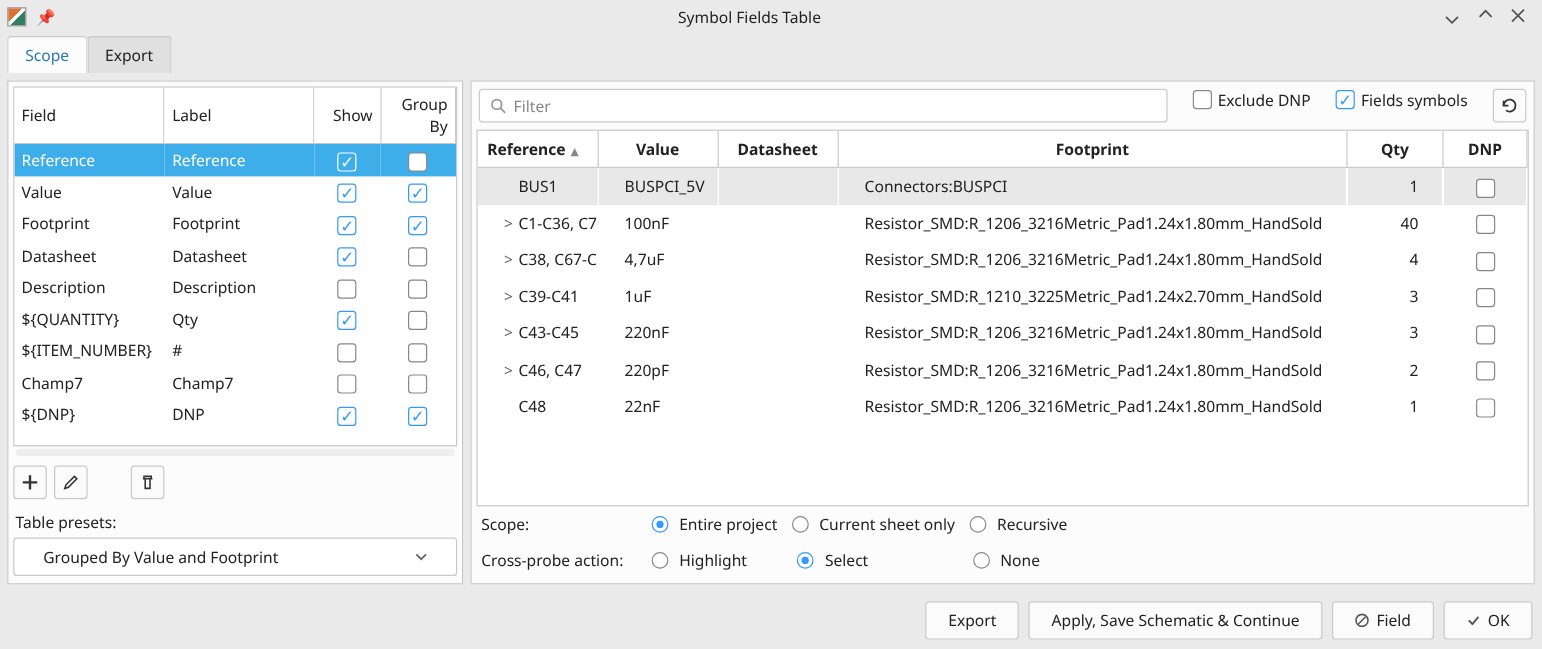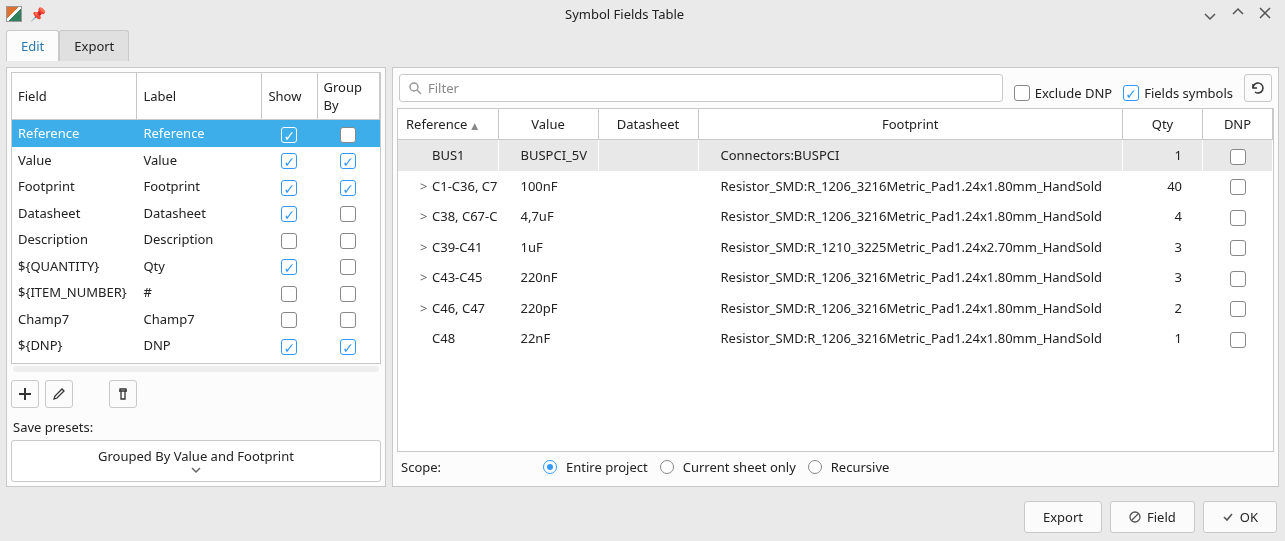--- a/index.html
+++ b/index.html
@@ -103,21 +103,21 @@
   .ftable table{width:100%;border-collapse:collapse;}
   .ftable th{
     background:#fff;
     text-align:left;
     font-weight:normal;
     padding:5px 6px;
     border-bottom:1px solid var(--border);
     border-right:1px solid var(--border);
     position:sticky;top:0;
   }
-  .ftable th.center{text-align:left;}
+  .ftable th.center{text-align:right;}
   .ftable td{
     padding:4px 6px;
     border-right:1px solid transparent;
   }
   .ftable tr.sel td{
     background:var(--accent-row);
     color:#fff;
   }
   .chk{
     display:inline-block;width:16px;height:16px;
@@ -139,46 +139,46 @@
   .icon-btn{
     width:28px;height:28px;border:1px solid var(--border);background:var(--btn);
     border-radius:3px;display:flex;align-items:center;justify-content:center;cursor:pointer;
   }
   .icon-btn.spaced{margin-left:30px;}
 
   .presets-label{padding:4px 2px;}
   .combo{
     display:flex;align-items:center;justify-content:space-between;
     border:1px solid var(--border);border-radius:3px;background:#fff;
-    padding:6px 8px;cursor:pointer;flex-direction:column;
+    padding:6px 24px;cursor:pointer;
   }
   .combo .chev{color:#666;}
 
   
-  .rhead{display:flex;align-items:flex-end;gap:11px;padding:2px;}
+  .rhead{display:flex;align-items:flex-start;gap:21px;padding:2px;}
   .filterbox{
     flex:1;display:flex;align-items:center;gap:6px;
     border:1px solid var(--border);border-radius:3px;background:#fff;
     padding:4px 8px;color:#888;
   }
   .opt{display:flex;align-items:center;gap:5px;white-space:nowrap;}
   .refresh{
     width:28px;height:28px;border:1px solid var(--border);background:var(--btn);
     border-radius:3px;display:flex;align-items:center;justify-content:center;cursor:pointer;
   }
 
   
   .dtable{
     margin-top:4px;border:1px solid var(--border);background:#fff;
     flex:1;overflow:hidden;position:relative;min-height:0;
   }
   .dtable table{width:100%;border-collapse:collapse;table-layout:fixed;}
   .dtable th{
     background:#fff;border-bottom:1px solid var(--border);border-right:1px solid var(--border);
-    padding:6px 8px;font-weight:normal;text-align:center;
+    padding:6px 8px;font-weight:bold;text-align:center;
     white-space:nowrap;overflow:hidden;
   }
   .dtable th.ref{text-align:left;}
   .dtable td{
     padding:6px 22px;border-right:1px solid transparent;
     white-space:nowrap;overflow:hidden;text-overflow:clip;
   }
   .dtable tr.hl td{background:#e8e8e8;}
   .dtable td.qty{text-align:right;padding-right:20px;}
   .dtable td.dnp{text-align:center;}
@@ -227,21 +227,21 @@
     </div>
     <div class="winbtn">
       <svg width="12" height="12" viewBox="0 0 12 12">
           <path d="M1 1 L11 11 M11 1 L1 11" stroke="#555" stroke-width="1.5"></path>
         </svg>
     </div>
   </div>
 </div>
 
 <div class="tabs">
-  <div class="tab active">Edit</div>
+  <div class="tab active">Scope</div>
   <div class="tab">Export</div>
 </div>
 
 <div class="content">
 
   <div class="left">
     <div class="ftable">
       <table>
         <colgroup>
             <col style="width:34%">
@@ -330,21 +330,21 @@
             <path d="M2 12 L3 9 L10 2 L12 4 L5 11 Z" fill="none" stroke="#333" stroke-width="1.3"></path>
           </svg>
       </div>
       <div class="icon-btn spaced">
         <svg width="14" height="14" viewBox="0 0 14 14">
             <path d="M3 4 H11 M5 4 V12 H9 V4 M4 4 V2 H10 V4" fill="none" stroke="#333" stroke-width="1.3"></path>
           </svg>
       </div>
     </div>
 
-    <div class="presets-label">Save presets:</div>
+    <div class="presets-label">Table presets:</div>
     <div class="combo">
       <span>Grouped By Value and Footprint</span>
       <span class="chev">
         <svg width="10" height="10" viewBox="0 0 10 10">
             <path d="M1 3 L5 7 L9 3" fill="none" stroke="#666" stroke-width="1.5"></path>
           </svg>
       </span>
     </div>
   </div>
 
@@ -466,26 +466,44 @@
         </label>
       <label class="opt">
           <span class="radio"></span>
           <span>Current sheet only</span>
         </label>
       <label class="opt">
           <span class="radio"></span>
           <span>Recursive</span>
         </label>
     </div>
+    <div class="opts-row">
+      <span class="lab">Cross-probe action:</span>
+      <label class="opt">
+          <span class="radio"></span>
+          <span>Highlight</span>
+        </label>
+      <label class="opt" style="margin-left:30px">
+          <span class="radio on"></span>
+          <span>Select</span>
+        </label>
+      <label class="opt" style="margin-left:75px">
+          <span class="radio"></span>
+          <span>None</span>
+        </label>
+    </div>
   </div>
 </div>
 
 <div class="footer">
   <div class="btn">
       <span>Export</span>
+    </div>
+  <div class="btn">
+      <span>Apply, Save Schematic &amp; Continue</span>
     </div>
   <div class="btn">
     <span>
         <svg width="12" height="12" viewBox="0 0 12 12">
           <circle cx="6" cy="6" r="5" fill="none" stroke="#555" stroke-width="1.3"></circle>
           <path d="M3 9 L9 3" stroke="#555" stroke-width="1.3"></path>
         </svg>
       </span>
     <span>Field</span>
   </div>

